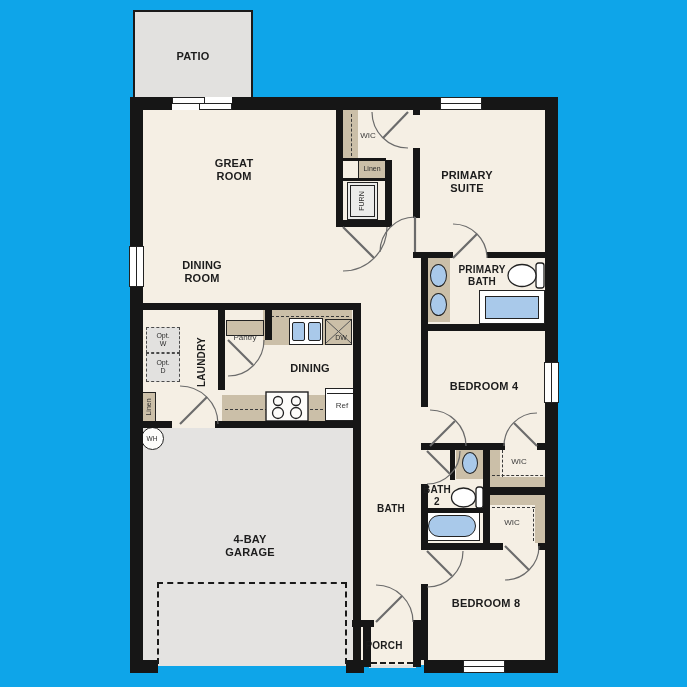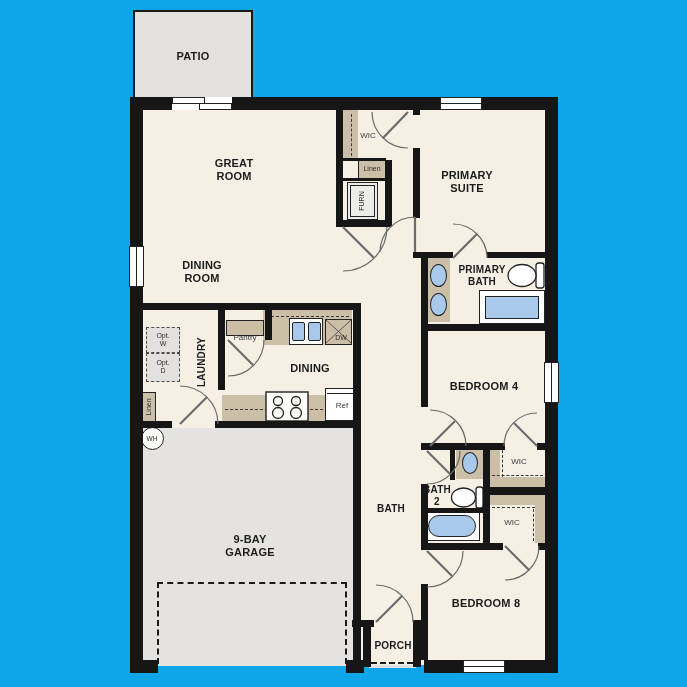--- a/index.html
+++ b/index.html
@@ -242,28 +242,28 @@
   <div class="lbl sm" style="left:368px;top:136px;">WIC</div>
   <div class="lbl xs" style="left:372px;top:169px;">Linen</div>
   <div class="lbl xs rot" style="left:362px;top:201px;">FURN</div>
   <div class="lbl" style="left:484px;top:387px;">BEDROOM 4</div>
   <div class="lbl sm" style="left:519px;top:462px;">WIC</div>
   <div class="lbl md" style="left:437px;top:496px;">BATH
 2</div>
   <div class="lbl md" style="left:391px;top:509px;">BATH</div>
   <div class="lbl sm" style="left:512px;top:523px;">WIC</div>
   <div class="lbl" style="left:486px;top:604px;">BEDROOM 8</div>
-  <div class="lbl md" style="left:393px;top:646px;">PORCH</div>
+  <div class="lbl md" style="left:384px;top:646px;">PORCH</div>
   <div class="lbl" style="left:310px;top:369px;">DINING</div>
   <div class="lbl sm" style="left:245px;top:328px;margin-top:10px;">Pantry</div>
   <div class="lbl md rot" style="left:202px;top:362px;">LAUNDRY</div>
   <div class="lbl xs" style="left:163px;top:340px;">Opt.
 W</div>
   <div class="lbl xs" style="left:163px;top:367px;">Opt.
 D</div>
   <div class="lbl xs rot" style="left:149px;top:407px;">Linen</div>
   <div class="lbl xs" style="left:152px;top:439px;font-size:6.5px;">WH</div>
   <div class="lbl sm" style="left:342px;top:406px;">Ref</div>
   <div class="lbl xs" style="left:341px;top:338px;">DW</div>
-  <div class="lbl" style="left:250px;top:546px;">9-BAY
+  <div class="lbl" style="left:250px;top:546px;">4-BAY
 GARAGE</div>
 
 </div>
 
 </body></html>

